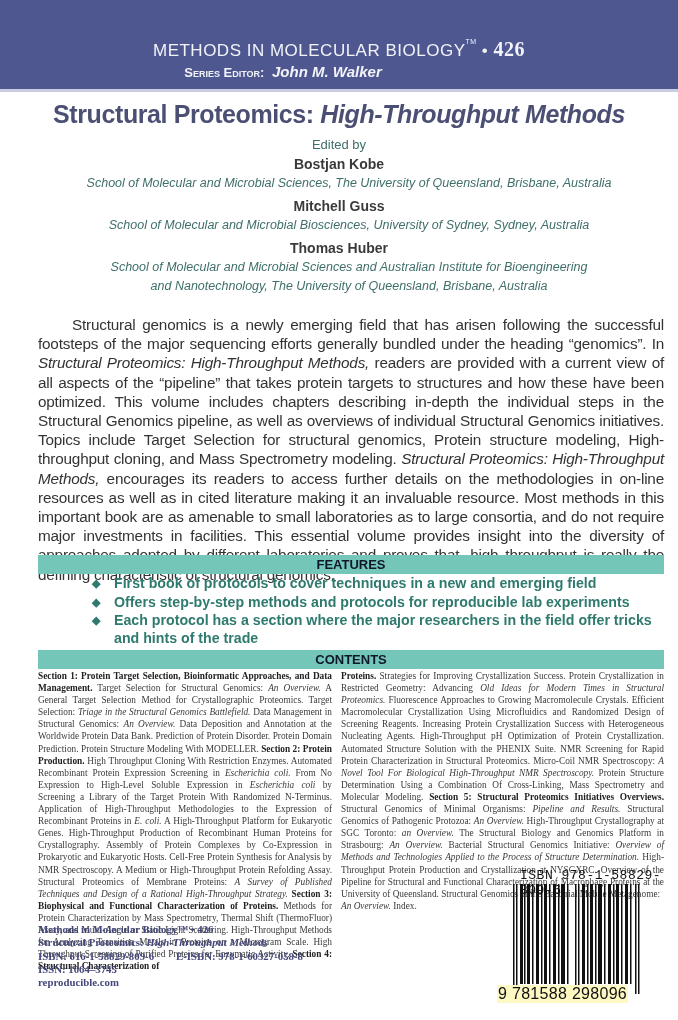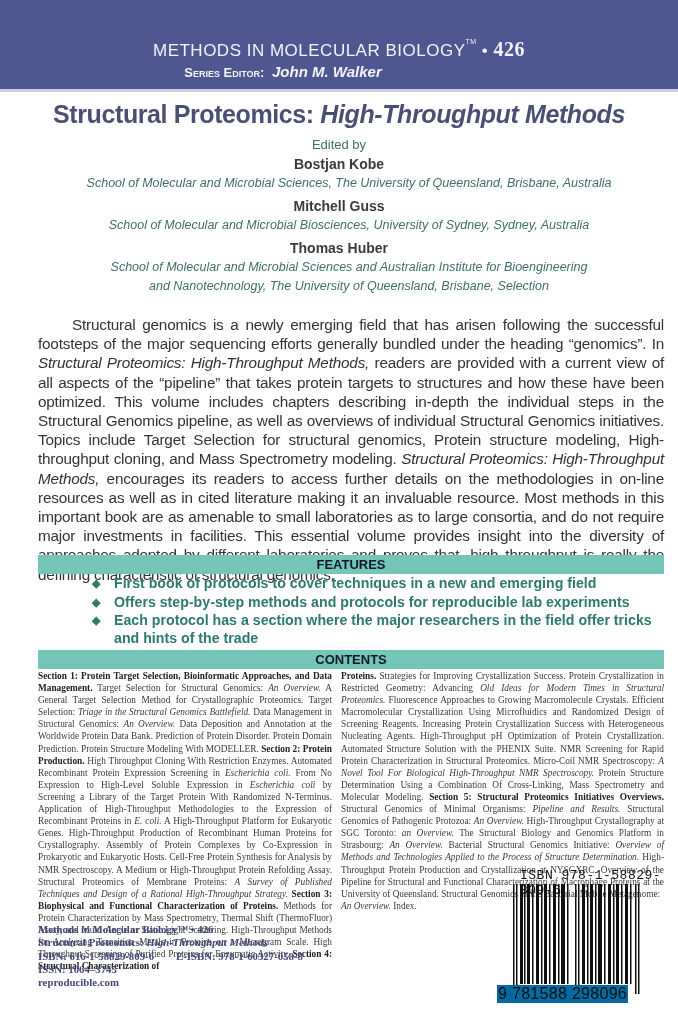--- a/index.html
+++ b/index.html
@@ -32,21 +32,21 @@
   .contents-col i { font-style:italic; }
   .col-left { left:38px; width:294px; }
   .col-right { left:341px; width:323px; }
 
   .footer { position:absolute; top:923px; left:38px; font-size:10.8px; line-height:13.3px; color:#44477a; font-weight:bold;font-family:Liberation Serif, serif; }
   .footer i { font-style:italic; }
   .footer .eisbn { margin-left:22px; }
 
   .isbn-text { position:absolute; top:868px; left:500px; font-family:"Liberation Mono", monospace; font-size:13px; color:#111; letter-spacing:0.5px;margin-left:20px; }
   .barcode { position:absolute; top:884px; left:513px; width:132px; height:110px; }
-  .barcode-num { position:absolute; top:985px; left:497px; font-family:"Liberation Sans", sans-serif; font-size:16px; color:#111; letter-spacing:0.3px; background:#0369a1; padding:0 1px; }
+  .barcode-num { position:absolute; top:985px; left:497px; font-family:"Liberation Sans", sans-serif; font-size:16px; color:#111; letter-spacing:0.3px; background:#fef9c3; padding:0 1px; }
 </style>
 </head>
 <body>
 
 <div class="banner">
   <div class="series-line">
     <span>METHODS IN MOLECULAR BIOLOGY</span><span class="tm">TM</span>
     <span>•</span>
     <span class="num">426</span>
   </div>
@@ -62,21 +62,21 @@
 </div>
 
 <div class="edited">Edited by</div>
 
 <div class="editor-name" style="top:156px">Bostjan Kobe</div>
 <div class="affil" style="top:176px">School of Molecular and Microbial Sciences, The University of Queensland, Brisbane, Australia</div>
 <div class="editor-name" style="top:198px">Mitchell Guss</div>
 <div class="affil" style="top:218px">School of Molecular and Microbial Biosciences, University of Sydney, Sydney, Australia</div>
 <div class="editor-name" style="top:240px">Thomas Huber</div>
 <div class="affil" style="top:260px">School of Molecular and Microbial Sciences and Australian Institute for Bioengineering</div>
-<div class="affil" style="top:279px">and Nanotechnology, The University of Queensland, Brisbane, Selection</div>
+<div class="affil" style="top:279px">and Nanotechnology, The University of Queensland, Brisbane, Australia</div>
 
 <div class="blurb"><span>Structural genomics is a newly emerging field that has arisen following the successful footsteps of the major sequencing efforts generally bundled under the heading “genomics”. In </span><i>Structural Proteomics: High-Throughput Methods,</i><span> readers are provided with a current view of all aspects of the “pipeline” that takes protein targets to structures and how these have been optimized. This volume includes chapters describing in-depth the individual steps in the Structural Genomics pipeline, as well as overviews of individual Structural Genomics initiatives. Topics include Target Selection for structural genomics, Protein structure modeling, High-throughput cloning, and Mass Spectrometry modeling. </span><i>Structural Proteomics: High-Throughput Methods,</i><span> encourages its readers to access further details on the methodologies in on-line resources as well as in cited literature making it an invaluable resource. Most methods in this important book are as amenable to small laboratories as to large consortia, and do not require major investments in facilities. This essential volume provides insight into the diversity of approaches adopted by different laboratories and proves that, high throughput is really the defining characteristic of structural genomics.</span></div>
 
 <div class="bar" style="top:555px">FEATURES</div>
 <ul class="features">
   <li><span class="bullet">◆</span><span>First book of protocols to cover techniques in a new and emerging field</span></li>
   <li><span class="bullet">◆</span><span>Offers step-by-step methods and protocols for reproducible lab experiments</span></li>
   <li><span class="bullet">◆</span><span>Each protocol has a section where the major researchers in the field offer tricks and hints of the trade</span></li>
 </ul>
 

